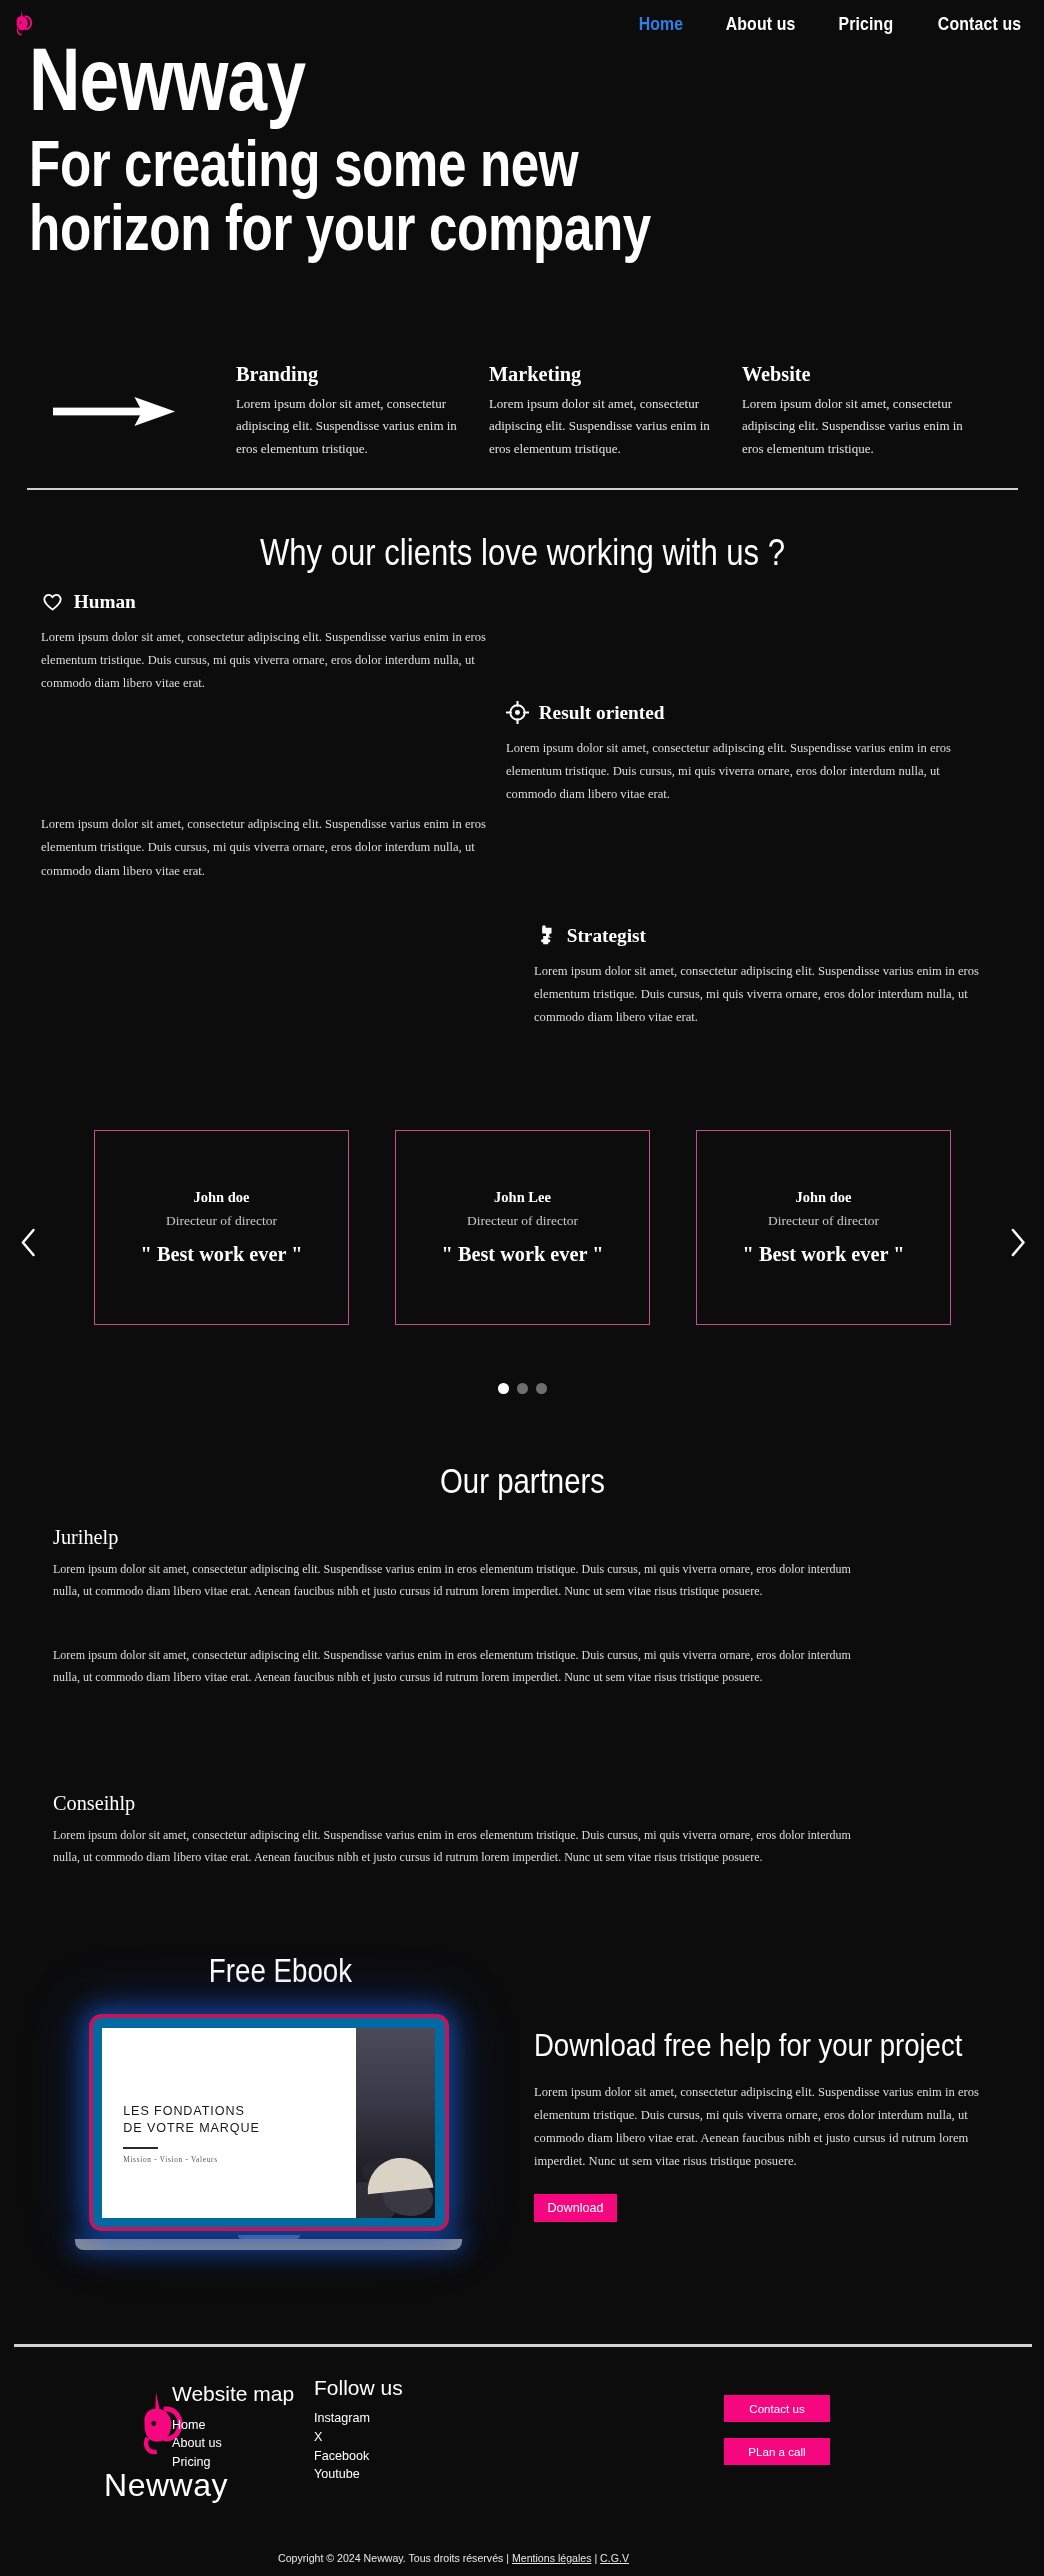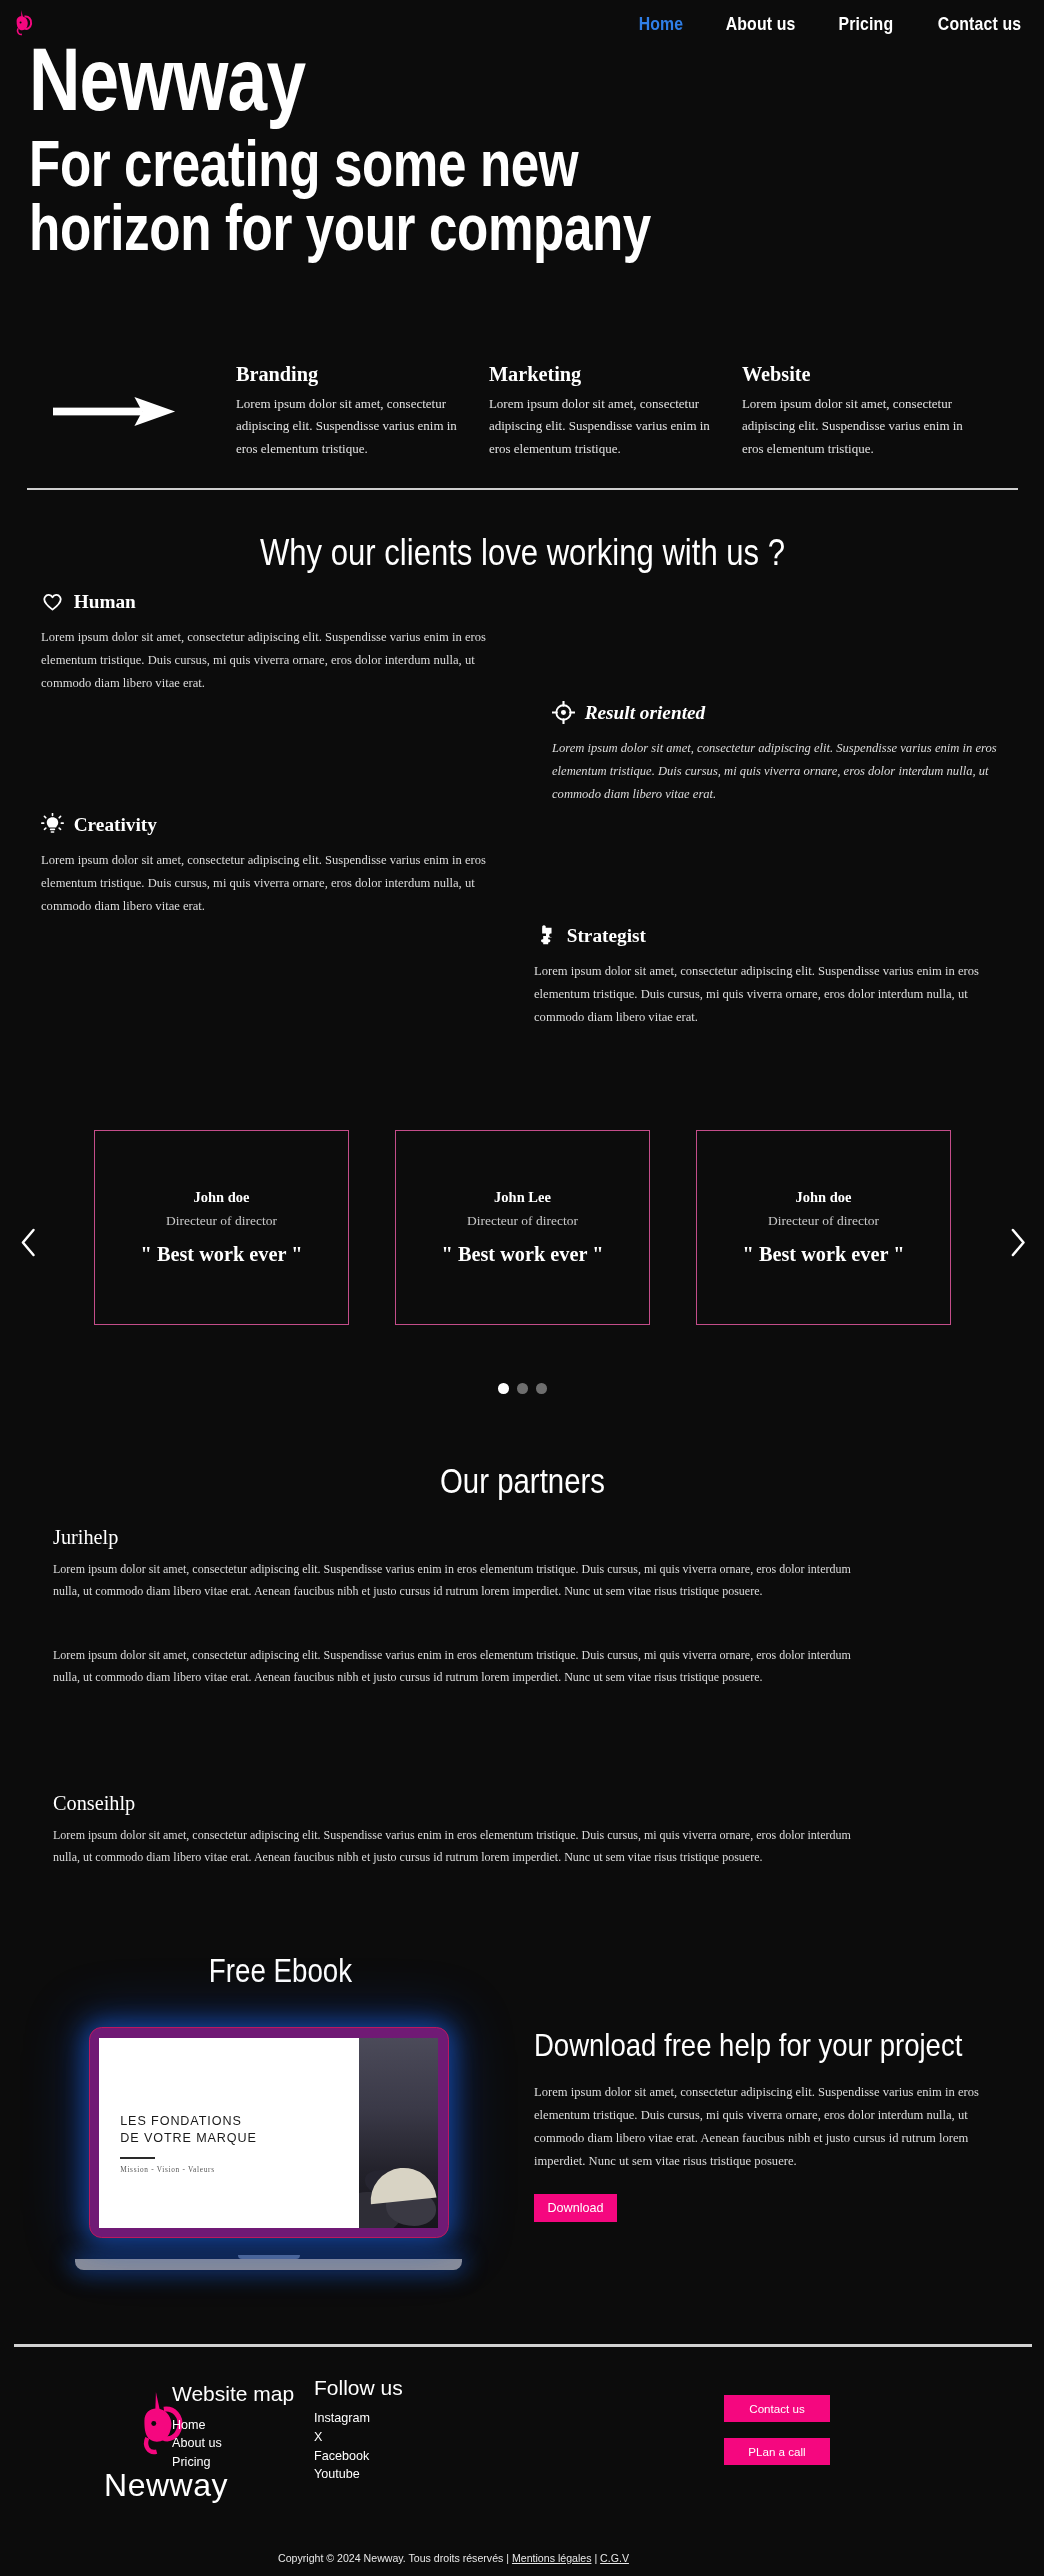--- a/index.html
+++ b/index.html
@@ -74,21 +74,21 @@
   .feat-head { display: flex; align-items: center; gap: 9.7px; margin-bottom: 12.6px; }
   .feat-icon { width: 23px; height: 23px; flex: 0 0 23px; }
   .feat-name {
     font-family: "Liberation Serif", serif; font-weight: 700; font-size: 19.3px; color: #fff;
   }
   .feat-body {
     font-family: "Liberation Serif", serif; font-size: 12.6px;
     color: #dcdcdc; line-height: 1.85;
   }
   #feat-human     { top: 590px; left: 41px; }
-  #feat-result    { top: 701px; left: 552px; font-style: italic; }
+  #feat-result    { top: 701px; left: 506px; }
   #feat-creativity{ top: 813px; left: 41px; }
   #feat-strategist{ top: 924px; left: 534px; }
 
   
   .carousel { position: absolute; top: 1130px; left: 0; width: 1045px; height: 222px; }
   .c-arrow {
     position: absolute; top: 93px; width: 33px; height: 39px;
     display: flex; align-items: center; justify-content: center; cursor: pointer;
   }
   .c-arrow.left { left: 11.6px; }
@@ -135,24 +135,24 @@
   #partner-2 { top: 1792px; }
 
   
   .ebook-title {
     position: absolute; top: 1952px; left: 0; width: 561px; text-align: center;
     font-family: "Liberation Sans Narrow", "Liberation Sans", sans-serif;
     font-size: 33px; font-weight: 400; color: #fff; transform: scaleX(.84);
   }
   .laptop { position: absolute; top: 2010px; left: 75px; width: 387px; }
   .laptop-body {
-    position: relative; width: 360px; margin: 17px auto;
-    background: #701a75; border-radius: 12.6px; padding: 9.7px;
+    position: relative; width: 360px; margin: 4px auto;
+    background: #0369a1; border-radius: 12.6px; padding: 9.7px;
     box-shadow: 0 0 25px 4.8px rgba(24,96,220,.62), 0 0 54px 11.6px rgba(20,70,190,.30);
-    border: 1px solid #be185d;
+    border: 4px solid #be185d;
   }
   .laptop-screen {
     width: 100%; height: 190px; display: flex; overflow: hidden; background: #fff;
   }
   .ls-left {
     flex: 1 1 auto; background: #ffffff; padding: 75px 0 0 21px;
   }
   .ls-h1 {
     font-family: "Liberation Sans Narrow", "Liberation Sans", sans-serif;
     font-size: 12.6px; font-weight: 400; letter-spacing: 0.9px; color: #1a1a1a; line-height: 1.4;
@@ -302,29 +302,20 @@
         <circle cx="12" cy="12" r="7.5" fill="none" stroke="#ffffff" stroke-width="2"></circle>
         <circle cx="12" cy="12" r="2.6" fill="#ffffff"></circle>
         <path d="M12 0.5 V5 M12 19 V23.5 M0.5 12 H5 M19 12 H23.5" stroke="#ffffff" stroke-width="2.2" stroke-linecap="round"></path>
       </svg>
       <span class="feat-name">Result oriented</span>
     </div>
     <div class="feat-body">Lorem ipsum dolor sit amet, consectetur adipiscing elit. Suspendisse varius enim in eros elementum tristique. Duis cursus, mi quis viverra ornare, eros dolor interdum nulla, ut commodo diam libero vitae erat.</div>
   </div>
 
   <div class="feat" id="feat-creativity">
-    <div class="feat-head">
-      <svg class="feat-icon" viewBox="0 0 24 24">
-        <path d="M12 4.5 C8.4 4.5 6 7 6 10 C6 12.3 7.4 13.6 8.3 15 L15.7 15 C16.6 13.6 18 12.3 18 10 C18 7 15.6 4.5 12 4.5 Z" fill="#ffffff"></path>
-        <rect x="9.2" y="16.2" width="5.6" height="1.7" rx=".8" fill="#ffffff"></rect>
-        <rect x="10" y="19" width="4" height="1.6" rx=".8" fill="#ffffff"></rect>
-        <path d="M12 0.6 V2.6 M3.6 3.6 L5 5 M20.4 3.6 L19 5 M0.8 10.6 H2.8 M21.2 10.6 H23.2 M3.6 17 L5 15.8 M20.4 17 L19 15.8" stroke="#ffffff" stroke-width="1.7" stroke-linecap="round"></path>
-      </svg>
-      <span class="feat-name">Creativity</span>
-    </div>
     <div class="feat-body">Lorem ipsum dolor sit amet, consectetur adipiscing elit. Suspendisse varius enim in eros elementum tristique. Duis cursus, mi quis viverra ornare, eros dolor interdum nulla, ut commodo diam libero vitae erat.</div>
   </div>
 
   <div class="feat" id="feat-strategist">
     <div class="feat-head">
       <svg class="feat-icon" viewBox="0 0 24 24">
         <path d="M2.5 4 h6.2 a1.9 1.9 0 1 1 3.4 0 h6.2 v6 a1.9 1.9 0 1 0 0 3.6 v0.4 h-5.8 v-4 h-4 v-6 h-6 Z" fill="#ffffff"></path>
         <path d="M9.6 12.6 h5.2 v3.3 a1.7 1.7 0 1 1 0 3.2 v1.9 h-5.2 v-1.9 a1.7 1.7 0 1 1 0 -3.2 Z" fill="#ffffff"></path>
       </svg>
       <span class="feat-name">Strategist</span>

